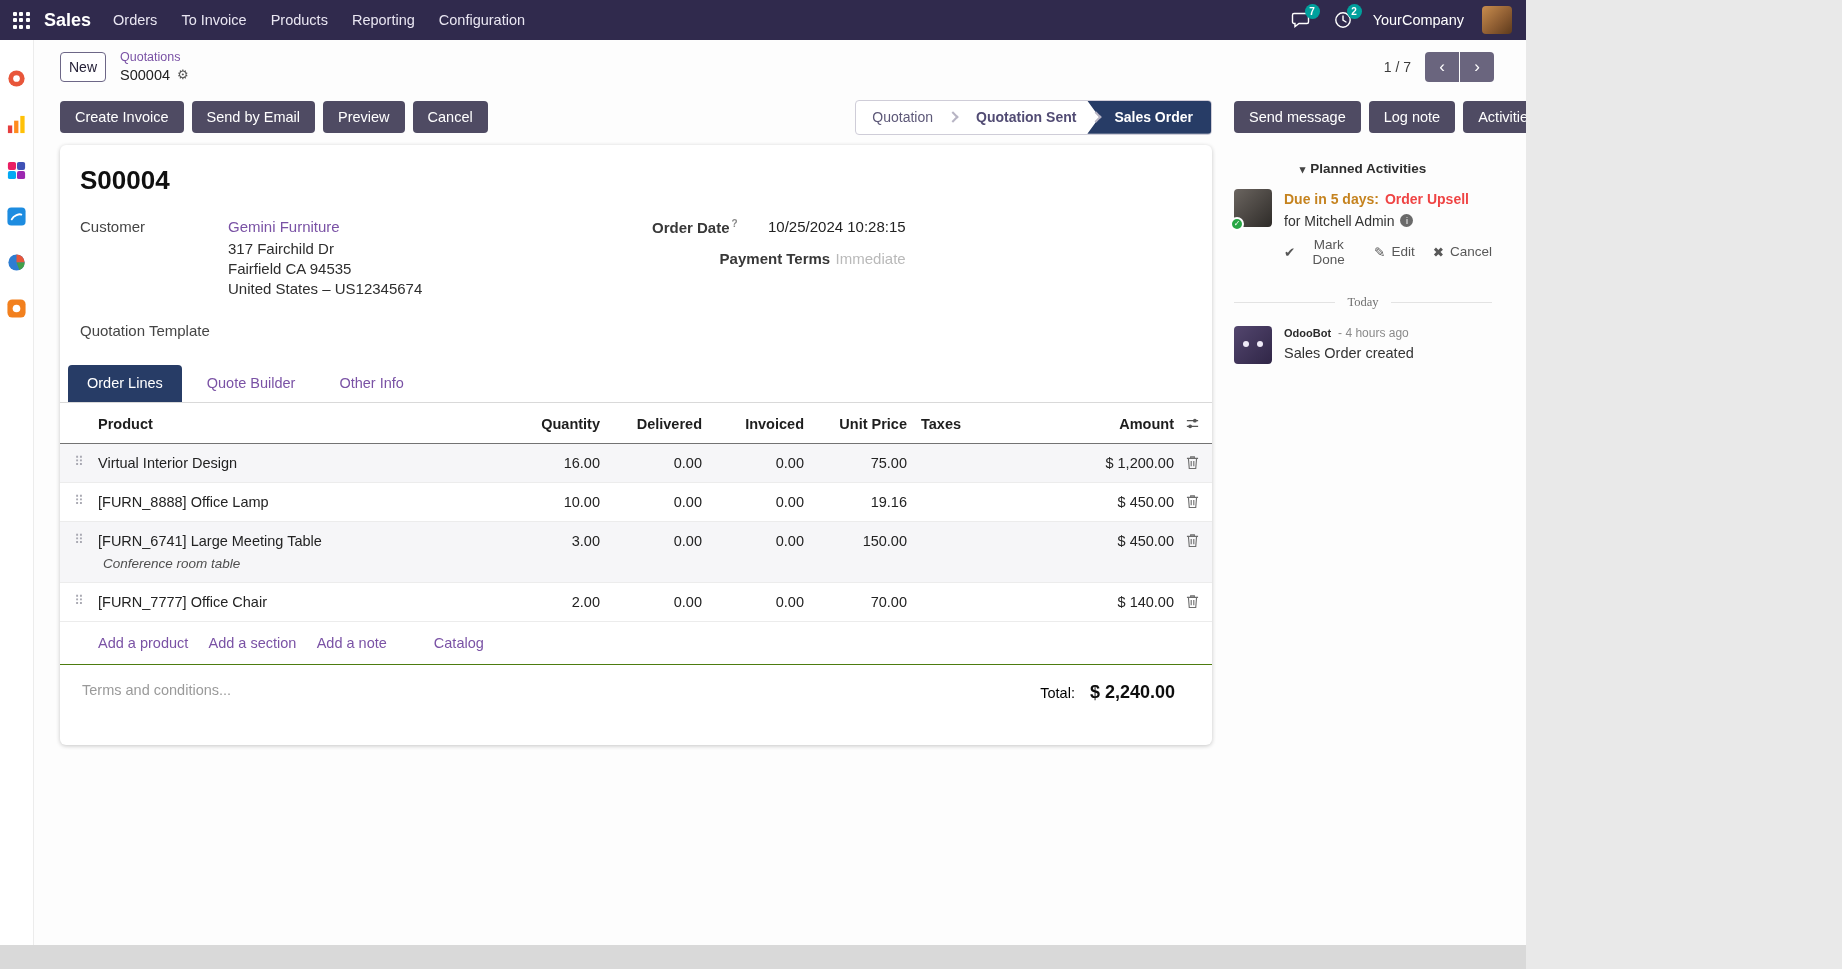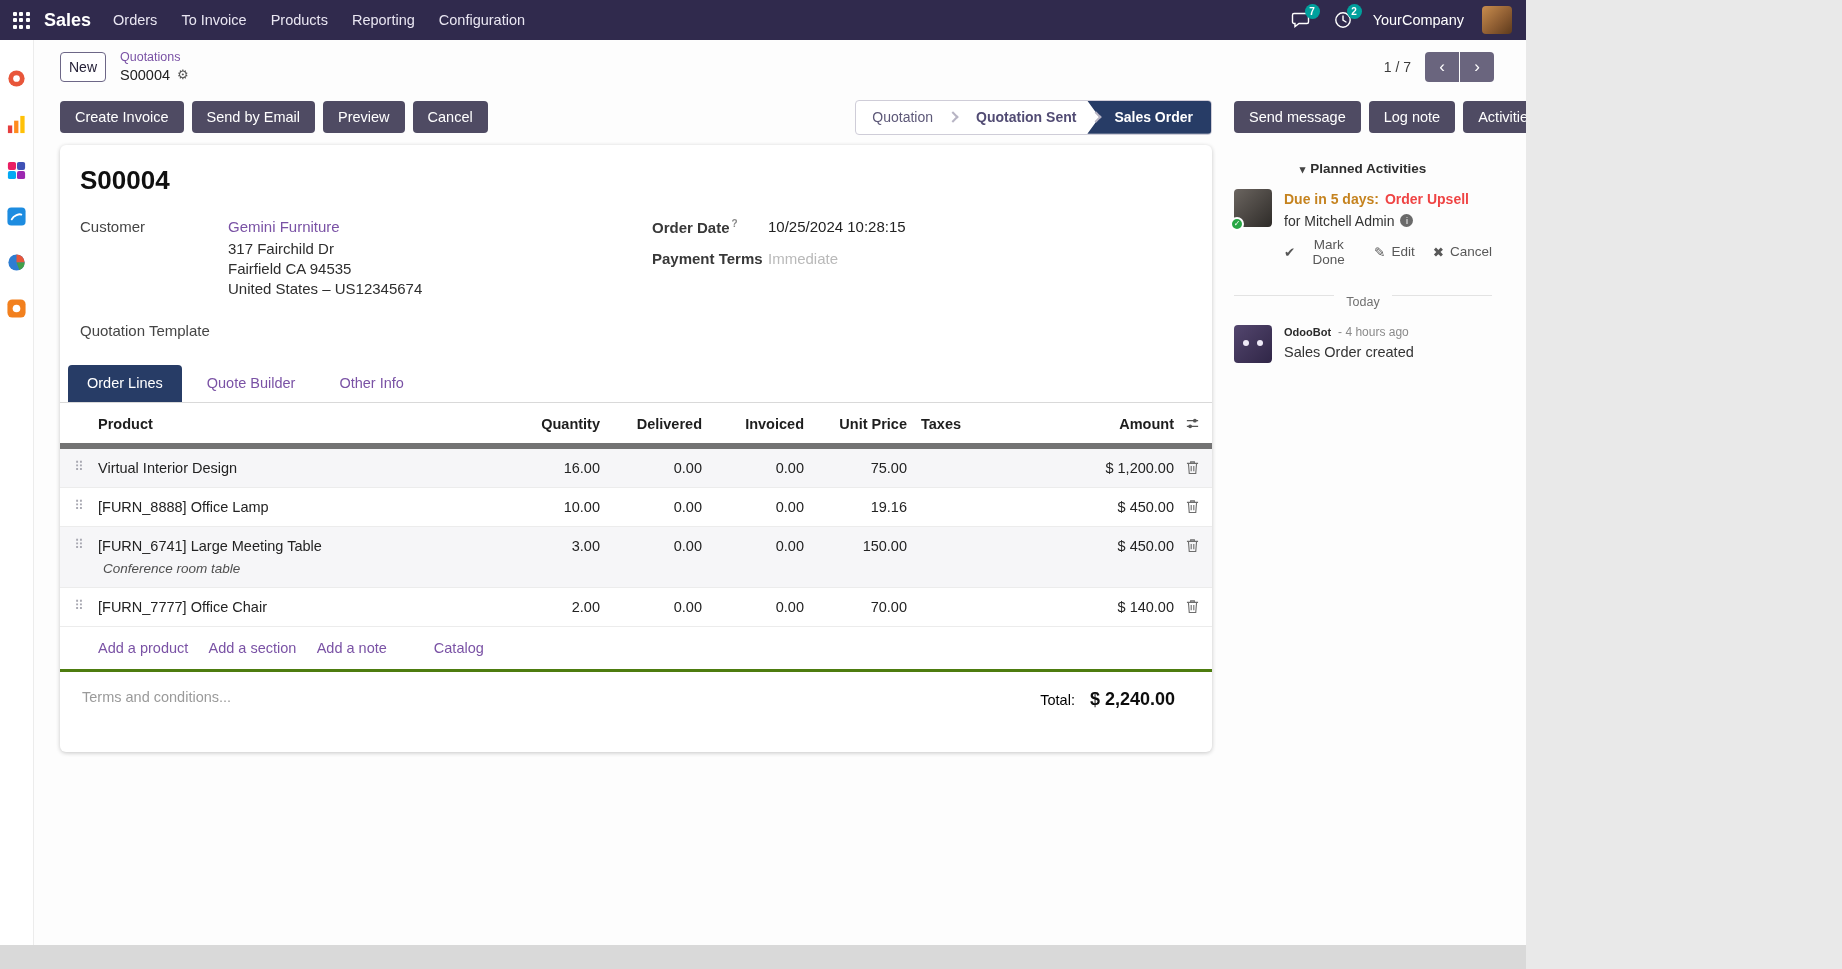--- a/index.html
+++ b/index.html
@@ -67,44 +67,44 @@
   
   .sheet { width:1152px; flex:none; margin-left:26px; background:#fff; border-radius:6px; box-shadow:0 1px 4px rgba(0,0,0,.22); padding:20px 0 42px; }
   .sheet-title { font-size:26px; font-weight:bold; color:#101010; padding:0 20px; margin-bottom:22px; }
   .fields { display:flex; padding:0 20px; }
   .fields-left { width:572px; flex:none; }
   .frow { display:flex; font-size:15px; margin-bottom:4px; }
   .flabel { width:148px; flex:none; color:#454545; }
   .flabel-r { width:116px; flex:none; color:#383838; font-weight:bold; font-size:15px; }
   .link { color:#7a52a5; cursor:pointer; text-decoration:none; }
   .addr { margin-left:148px; font-size:15px; color:#2e2e2e; line-height:1.35; margin-top:2px; }
-  .fields-right .frow { margin-bottom:14px; }
+  .fields-right .frow { margin-bottom:14px;justify-content:flex-end; }
   .fvalue { color:#222; }
   .fvalue.placeholder { color:#b9b9b9; }
   .help-sup { font-size:10px; color:#888; vertical-align:super; margin-left:2px; }
   .qtemplate { padding:0 20px; margin-top:22px; font-size:15px; color:#454545; }
 
   
   .tabs { margin-top:26px; border-bottom:1px solid #d9d9d9; display:flex; padding-left:8px; gap:6px; }
   .tab { font-size:14.5px; padding:10px 19px 11px; cursor:pointer; color:#7a52a5; }
   .tab.active { background:#273c66; color:#fff; border-radius:4px 4px 0 0; }
 
   
   .olgrid { display:grid; grid-template-columns:38px 402px 100px 102px 102px 103px 127px 140px 37px; align-items:center; }
-  .ol-head { font-size:14.5px; font-weight:bold; color:#1e1e1e; padding:13px 0 11px; border-bottom:6px solid #737373; }
+  .ol-head { font-size:14.5px; font-weight:bold; color:#1e1e1e; padding:13px 0 11px; border-bottom:1px solid #737373; }
   .num { text-align:right; }
   .taxes-col { padding-left:14px; text-align:left; }
   .ol-row { font-size:14.5px; color:#232323; border-bottom:1px solid #ececec; align-items:flex-start; padding:11px 0; }
   .ol-row:nth-child(odd) { background:#f6f6f8; }
   .drag-handle { color:#a9a9b2; font-size:13px; text-align:center; cursor:grab; line-height:1; }
   .prod-cell { padding-right:10px; cursor:text; }
   .prod-desc { font-style:italic; font-size:13.5px; color:#4f4f4f; margin-top:7px; margin-left:5px; }
   .cell { cursor:text; }
   .trash-btn { background:none; border:none; cursor:pointer; display:flex; justify-content:center; width:100%; padding:0; }
-  .ol-links { padding:13px 0 13px 38px; border-bottom:3px solid #4d7c0f; font-size:14.5px; }
+  .ol-links { padding:13px 0 13px 38px; border-bottom:1px solid #4d7c0f; font-size:14.5px; }
   .ol-links .link { margin-right:17px; }
   .ol-links .link.catalog { margin-left:26px; }
 
   
   .totals-row { display:flex; justify-content:space-between; align-items:flex-start; padding:17px 37px 0 22px; }
   .terms-ph { font-size:14.5px; color:#9a9a9a; cursor:text; }
   .total-block { display:flex; align-items:baseline; gap:15px; }
   .total-label { font-size:14.5px; color:#000000; }
   .total-value { font-size:18px; font-weight:bold; color:#0d0d0d; }
 
@@ -115,21 +115,21 @@
   .activity { display:flex; gap:12px; margin-top:13px; }
   .act-avatar { width:38px; height:38px; border-radius:4px; background:linear-gradient(135deg,#6b6560,#2e2b28); position:relative; flex:none; }
   .act-badge { position:absolute; left:-4px; bottom:-4px; width:14px; height:14px; border-radius:50%; background:#28a745; border:2px solid #fff; color:#fff; font-size:8px; display:flex; align-items:center; justify-content:center; }
   .act-line1 { font-size:14px; display:flex; align-items:center; flex-wrap:wrap; gap:6px; margin-top:2px; }
   .act-due { color:#c5831f; font-weight:bold; }
   .act-title { font-weight:bold; color:#ef4444; }
   .act-for { color:#333; }
   .info-dot { width:13px; height:13px; border-radius:50%; background:#6a6a6a; color:#fff; font-size:9px; display:inline-flex; align-items:center; justify-content:center; cursor:pointer; }
   .act-line2 { margin-top:8px; display:flex; gap:18px; }
   .act-btn { background:none; border:none; cursor:pointer; font-size:13.5px; color:#585858; display:flex; align-items:center; gap:6px; padding:0; }
-  .divider { display:flex; align-items:flex-start; gap:12px; margin:28px 0 16px; }
+  .divider { display:flex; align-items:center; gap:12px; margin:28px 0 16px;font-family:Liberation Serif, serif; }
   .divider:before, .divider:after { content:""; flex:1; height:1px; background:#e3e3e3; }
   .divider-label { font-size:12.5px; color:#707070; }
   .message { display:flex; gap:12px; }
   .bot-avatar { width:38px; height:38px; border-radius:4px; background:linear-gradient(135deg,#53466e,#302647); position:relative; flex:none; }
   .bot-avatar:before, .bot-avatar:after { content:""; position:absolute; top:15px; width:6px; height:6px; border-radius:50%; background:#efeaf7; }
   .bot-avatar:before { left:9px; } .bot-avatar:after { right:9px; }
   .msg-head { display:flex; align-items:baseline; gap:7px; }
   .msg-author { font-size:11px; font-weight:bold; color:#2a2a2a; }
   .msg-time { font-size:12px; color:#8a8a8a; }
   .msg-body { font-size:14.5px; color:#333; margin-top:5px; }

